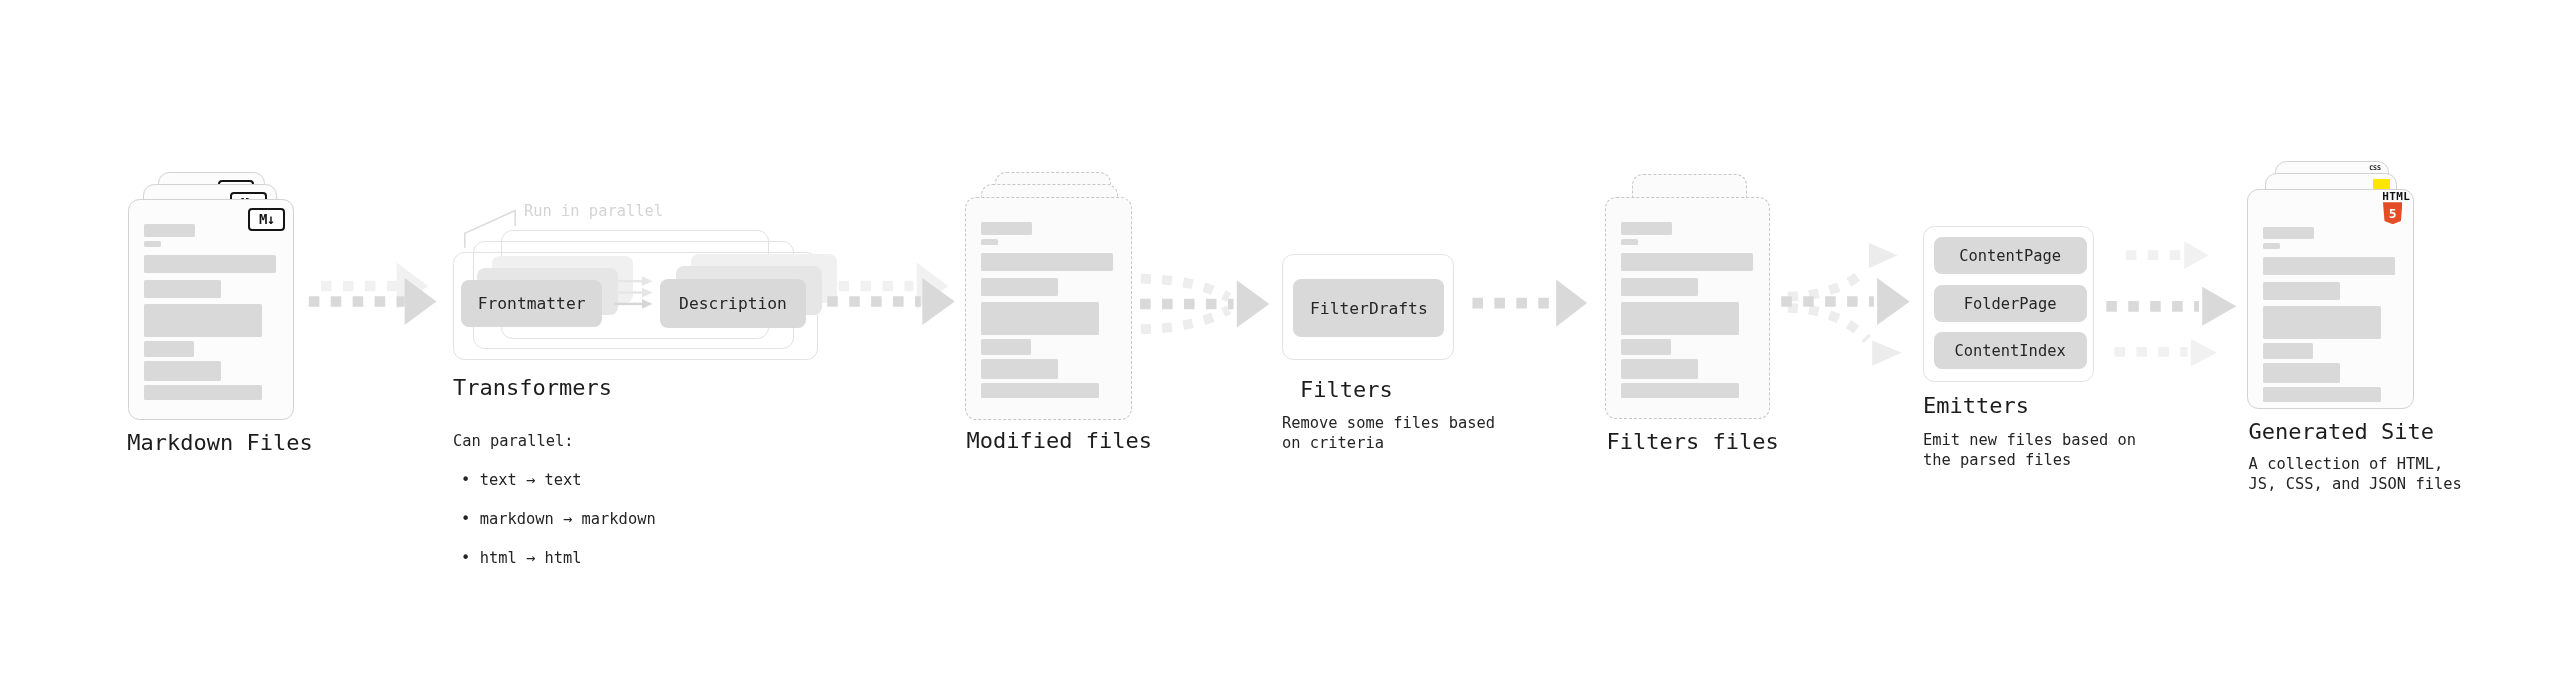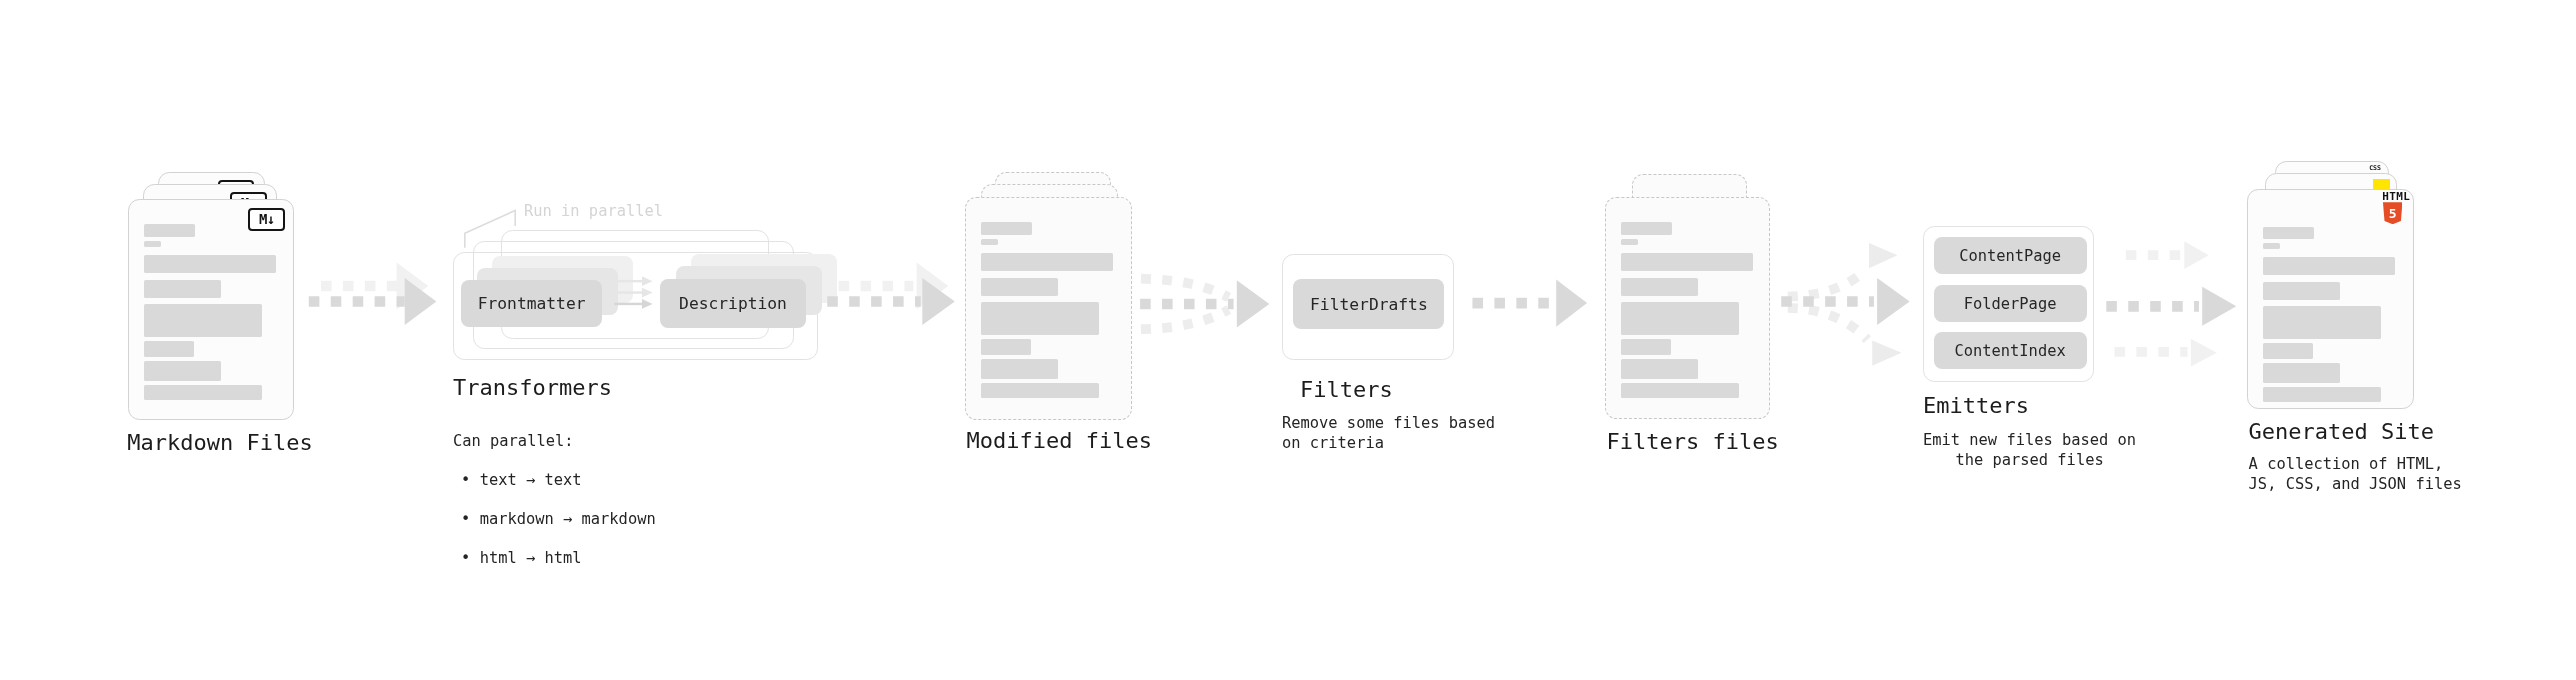--- a/index.html
+++ b/index.html
@@ -121,21 +121,21 @@
       <div class="bar" style="left:15.4px;top:104px;width:118px;height:32.5px;"></div>
       <div class="bar" style="left:15.4px;top:141px;width:50px;height:16.3px;"></div>
       <div class="bar" style="left:15.4px;top:161px;width:77px;height:19.5px;"></div>
       <div class="bar" style="left:15.4px;top:185px;width:118px;height:15.4px;"></div>
     </div>
     <div class="sec-title" style="left:1.6px;top:256px;">Modified files</div>
   </div>
 
   <div class="abs" style="left:1282px;top:254px;width:244px;height:211px;">
     <div class="frame solidbg" style="left:0;top:0;width:172px;height:106px;"></div>
-    <div class="gbox" style="left:11.4px;top:25px;width:151px;height:50px;">
+    <div class="gbox" style="left:11.4px;top:25px;width:151px;height:58px;">
       <span>FilterDrafts</span>
     </div>
     <div class="sec-title" style="left:0;top:123px;margin-left:18px;">Filters</div>
     <div class="sec-desc lh25" style="left:0;top:159px;">Remove some files based
 on criteria</div>
   </div>
 
   <div class="abs" style="left:1605px;top:174px;width:244px;height:293px;">
     <div class="doc dashed" style="left:27px;top:0;width:115px;height:221px;"></div>
     <div class="doc dashed" style="left:0;top:23px;width:165px;height:222px;">
@@ -144,21 +144,21 @@
       <div class="bar" style="left:15.4px;top:55px;width:132px;height:18px;"></div>
       <div class="bar" style="left:15.4px;top:80px;width:77px;height:18px;"></div>
       <div class="bar" style="left:15.4px;top:104px;width:118px;height:32.5px;"></div>
       <div class="bar" style="left:15.4px;top:141px;width:50px;height:16.3px;"></div>
       <div class="bar" style="left:15.4px;top:161px;width:77px;height:19.5px;"></div>
       <div class="bar" style="left:15.4px;top:185px;width:118px;height:15.4px;"></div>
     </div>
     <div class="sec-title" style="left:1.6px;top:255px;">Filters files</div>
   </div>
 
-  <div class="abs" style="left:1923px;top:226px;width:244px;height:260px;text-align:center;">
+  <div class="abs" style="left:1923px;top:226px;width:244px;height:260px;">
     <div class="frame solidbg" style="left:0;top:0;width:171px;height:156px;"></div>
     <div class="gbox" style="left:10.6px;top:11.4px;width:153px;height:37px;font-size:15.4px;">
       <span>ContentPage</span>
     </div>
     <div class="gbox" style="left:10.6px;top:59px;width:153px;height:37px;font-size:15.4px;">
       <span>FolderPage</span>
     </div>
     <div class="gbox" style="left:10.6px;top:106px;width:153px;height:37px;font-size:15.4px;">
       <span>ContentIndex</span>
     </div>

